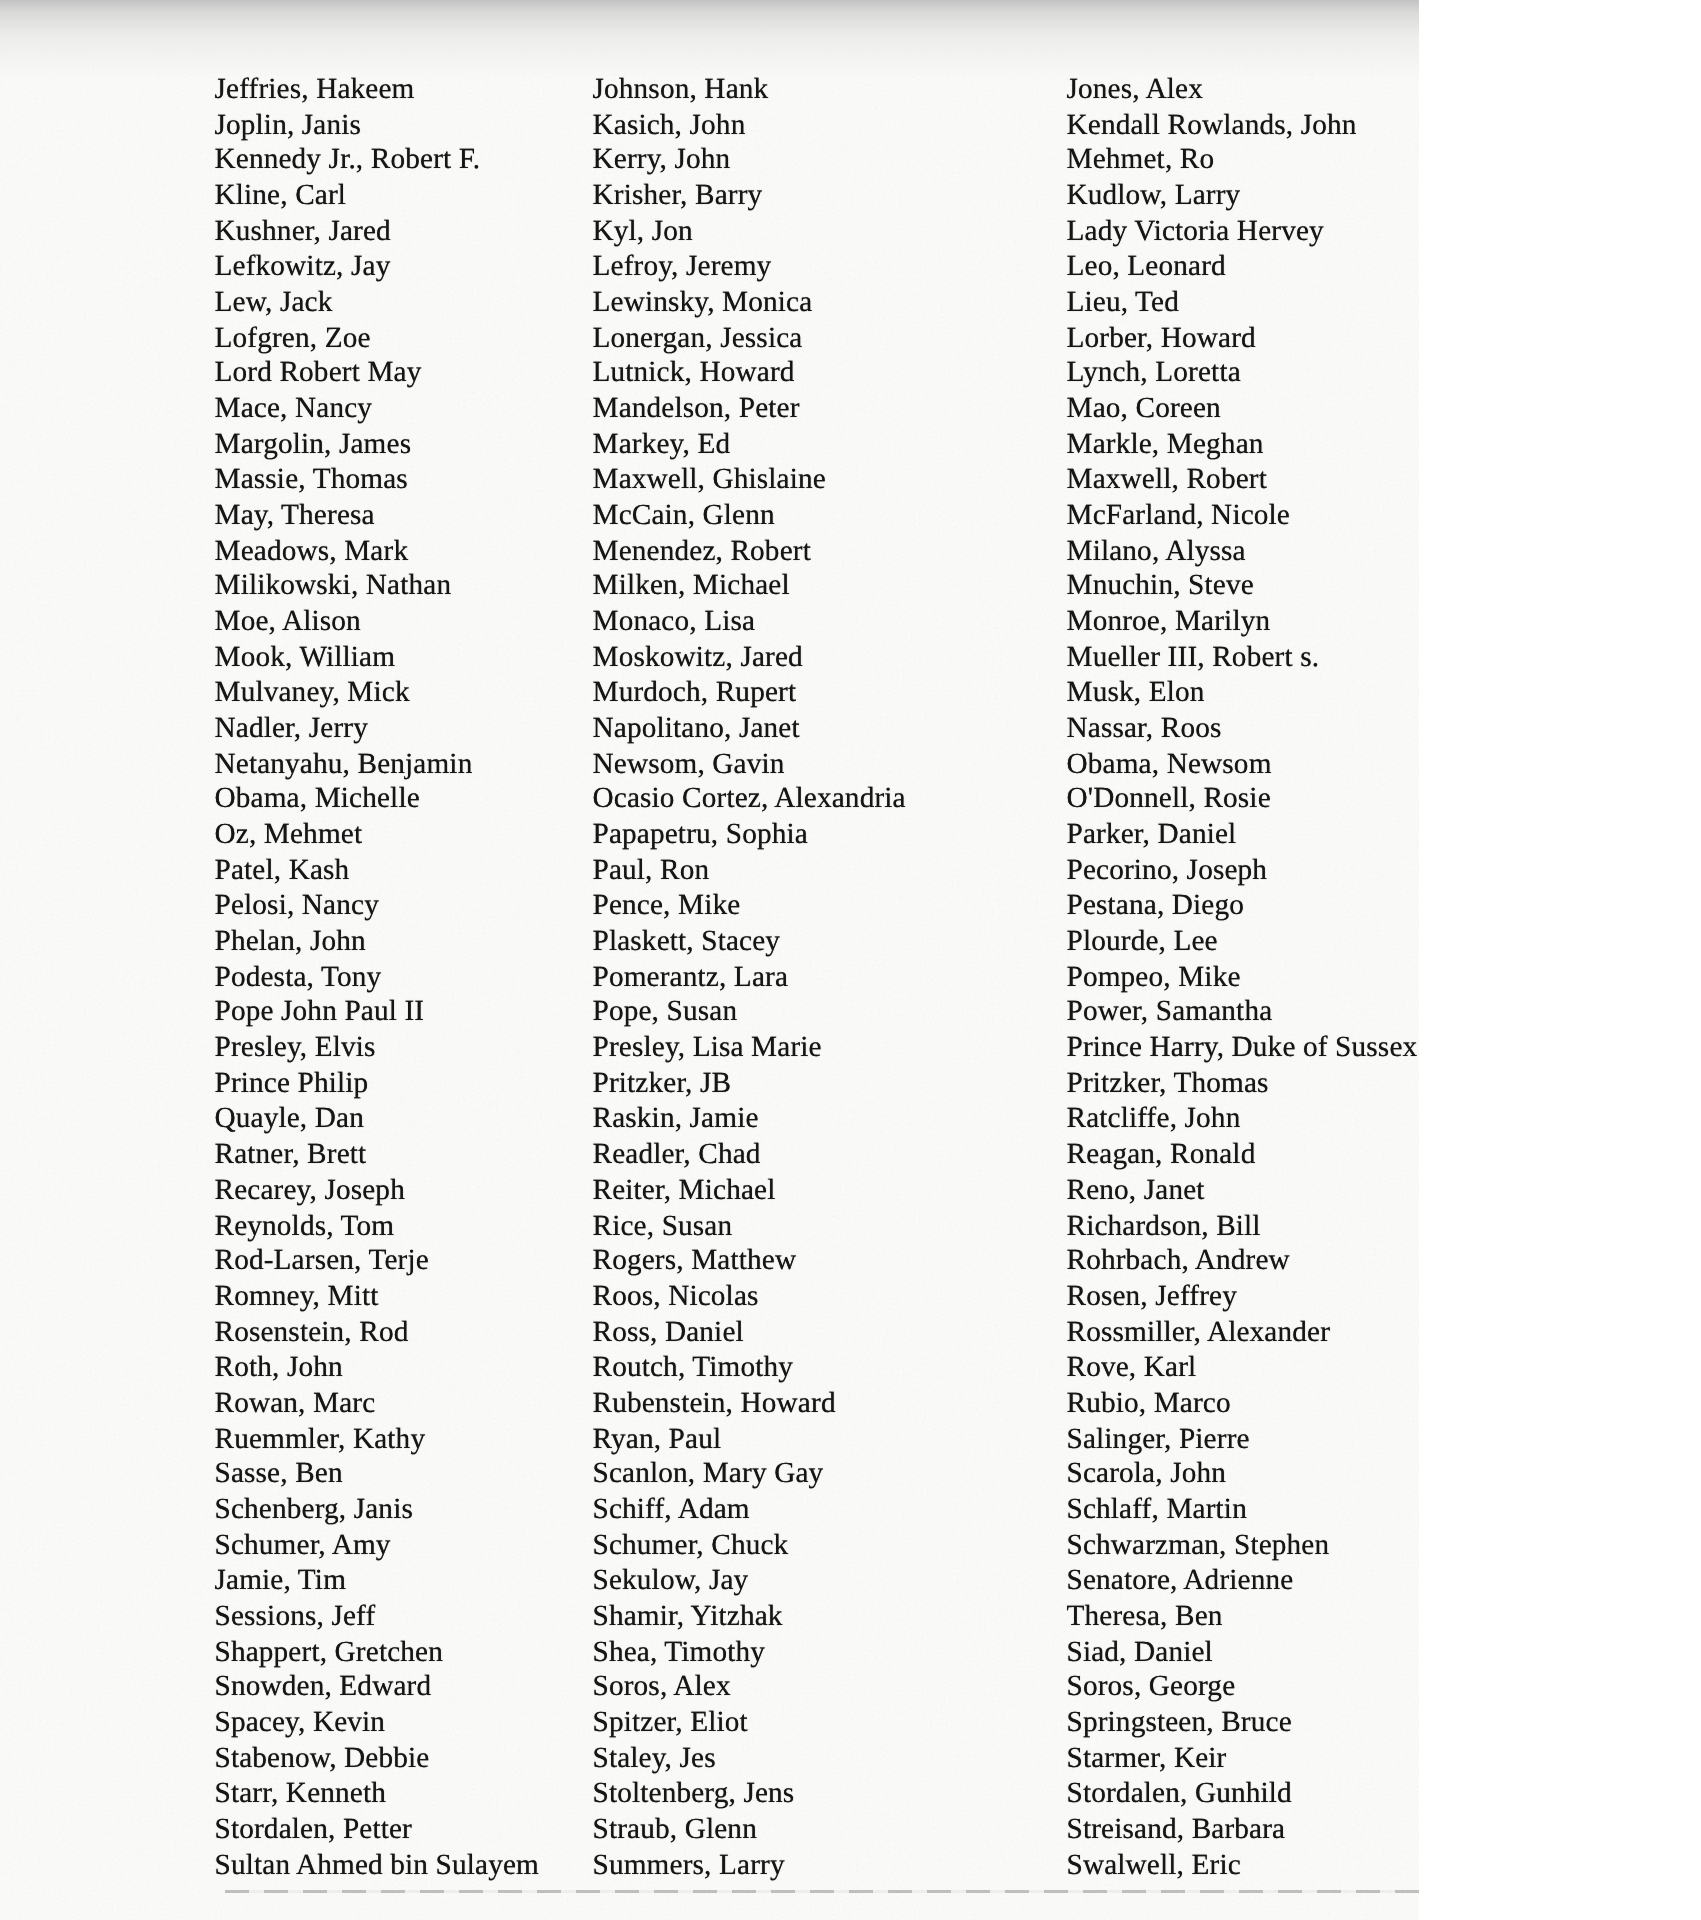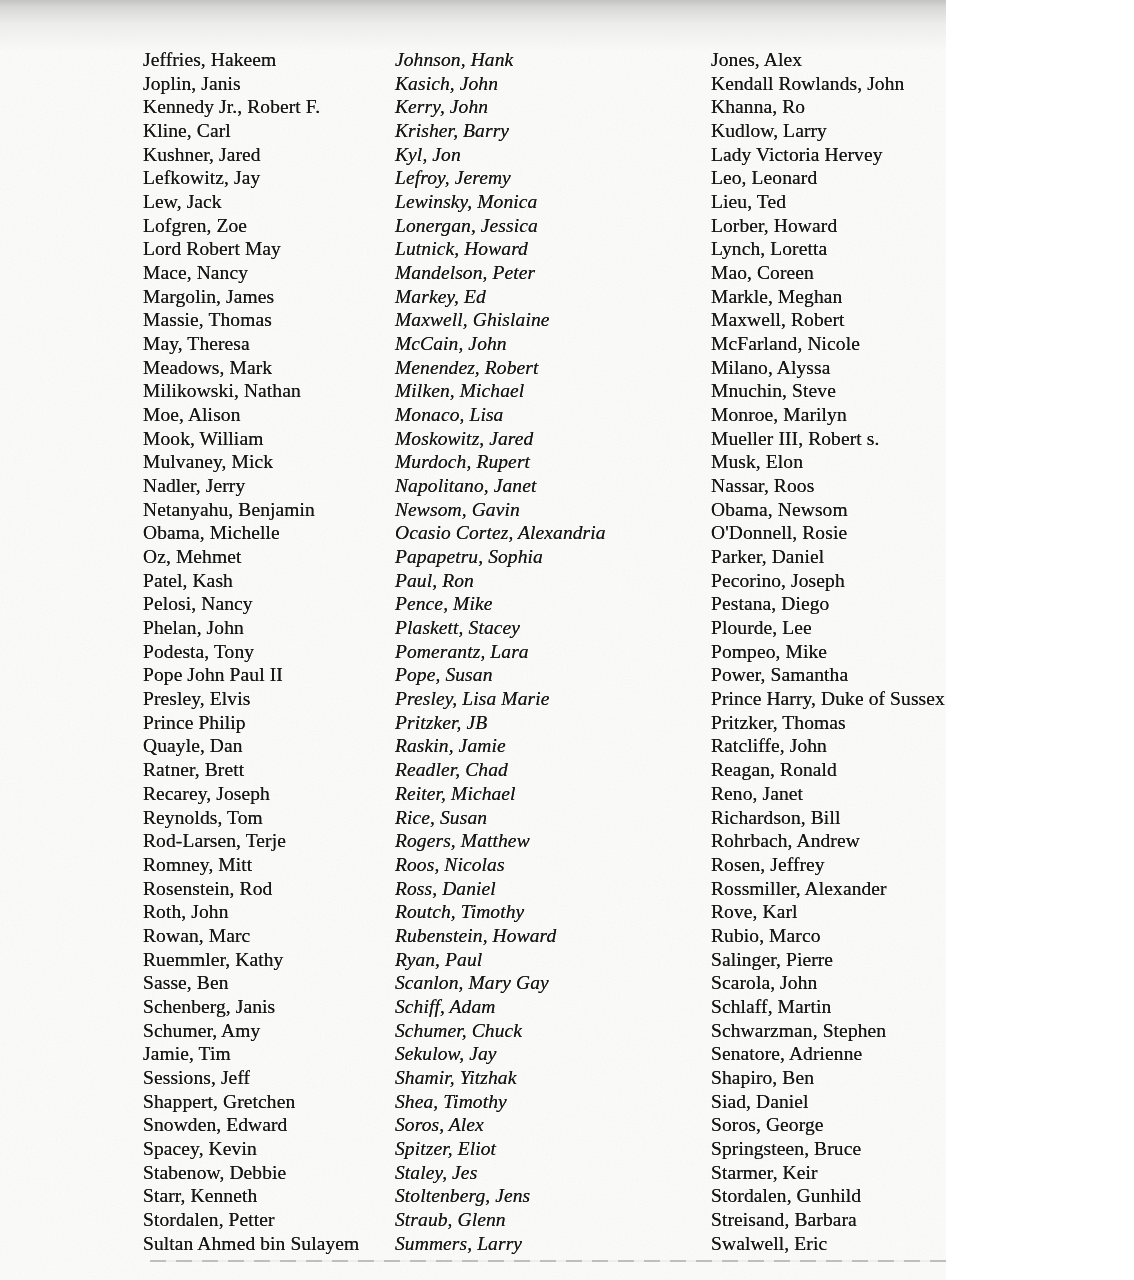--- a/index.html
+++ b/index.html
@@ -59,21 +59,21 @@
     top: 48px;
     left: 0;
     width: 100%;
   }
   .name-col {
     position: absolute;
     top: 0;
     white-space: nowrap;
   }
   .name-col.c1 { left: 143px; }
-  .name-col.c2 { left: 395px; font-style: italic; }
+  .name-col.c2 { left: 395px; }
   .name-col.c3 { left: 711px; }
   .name-row {
     font-size: 19.5px;
     line-height: 23.67px;
     color: #161616;
     letter-spacing: 0.1px;
     text-shadow: 0 0 0.5px rgba(20,20,20,0.85);
   }
 </style>
 </head>
@@ -154,21 +154,21 @@
         <div class="name-row">Kerry, John</div>
         <div class="name-row">Krisher, Barry</div>
         <div class="name-row">Kyl, Jon</div>
         <div class="name-row">Lefroy, Jeremy</div>
         <div class="name-row">Lewinsky, Monica</div>
         <div class="name-row">Lonergan, Jessica</div>
         <div class="name-row">Lutnick, Howard</div>
         <div class="name-row">Mandelson, Peter</div>
         <div class="name-row">Markey, Ed</div>
         <div class="name-row">Maxwell, Ghislaine</div>
-        <div class="name-row">McCain, John</div>
+        <div class="name-row">McCain, Glenn</div>
         <div class="name-row">Menendez, Robert</div>
         <div class="name-row">Milken, Michael</div>
         <div class="name-row">Monaco, Lisa</div>
         <div class="name-row">Moskowitz, Jared</div>
         <div class="name-row">Murdoch, Rupert</div>
         <div class="name-row">Napolitano, Janet</div>
         <div class="name-row">Newsom, Gavin</div>
         <div class="name-row">Ocasio Cortez, Alexandria</div>
         <div class="name-row">Papapetru, Sophia</div>
         <div class="name-row">Paul, Ron</div>
@@ -197,21 +197,21 @@
         <div class="name-row">Soros, Alex</div>
         <div class="name-row">Spitzer, Eliot</div>
         <div class="name-row">Staley, Jes</div>
         <div class="name-row">Stoltenberg, Jens</div>
         <div class="name-row">Straub, Glenn</div>
         <div class="name-row">Summers, Larry</div>
       </div>
     <div class="name-col c3">
         <div class="name-row">Jones, Alex</div>
         <div class="name-row">Kendall Rowlands, John</div>
-        <div class="name-row">Khanna, Ro</div>
+        <div class="name-row">Mehmet, Ro</div>
         <div class="name-row">Kudlow, Larry</div>
         <div class="name-row">Lady Victoria Hervey</div>
         <div class="name-row">Leo, Leonard</div>
         <div class="name-row">Lieu, Ted</div>
         <div class="name-row">Lorber, Howard</div>
         <div class="name-row">Lynch, Loretta</div>
         <div class="name-row">Mao, Coreen</div>
         <div class="name-row">Markle, Meghan</div>
         <div class="name-row">Maxwell, Robert</div>
         <div class="name-row">McFarland, Nicole</div>
@@ -238,21 +238,21 @@
         <div class="name-row">Rohrbach, Andrew</div>
         <div class="name-row">Rosen, Jeffrey</div>
         <div class="name-row">Rossmiller, Alexander</div>
         <div class="name-row">Rove, Karl</div>
         <div class="name-row">Rubio, Marco</div>
         <div class="name-row">Salinger, Pierre</div>
         <div class="name-row">Scarola, John</div>
         <div class="name-row">Schlaff, Martin</div>
         <div class="name-row">Schwarzman, Stephen</div>
         <div class="name-row">Senatore, Adrienne</div>
-        <div class="name-row">Shapiro, Ben</div>
+        <div class="name-row">Theresa, Ben</div>
         <div class="name-row">Siad, Daniel</div>
         <div class="name-row">Soros, George</div>
         <div class="name-row">Springsteen, Bruce</div>
         <div class="name-row">Starmer, Keir</div>
         <div class="name-row">Stordalen, Gunhild</div>
         <div class="name-row">Streisand, Barbara</div>
         <div class="name-row">Swalwell, Eric</div>
       </div>
   </div>
 

